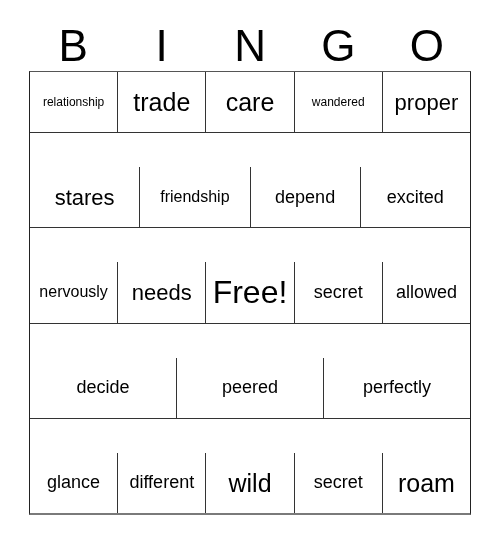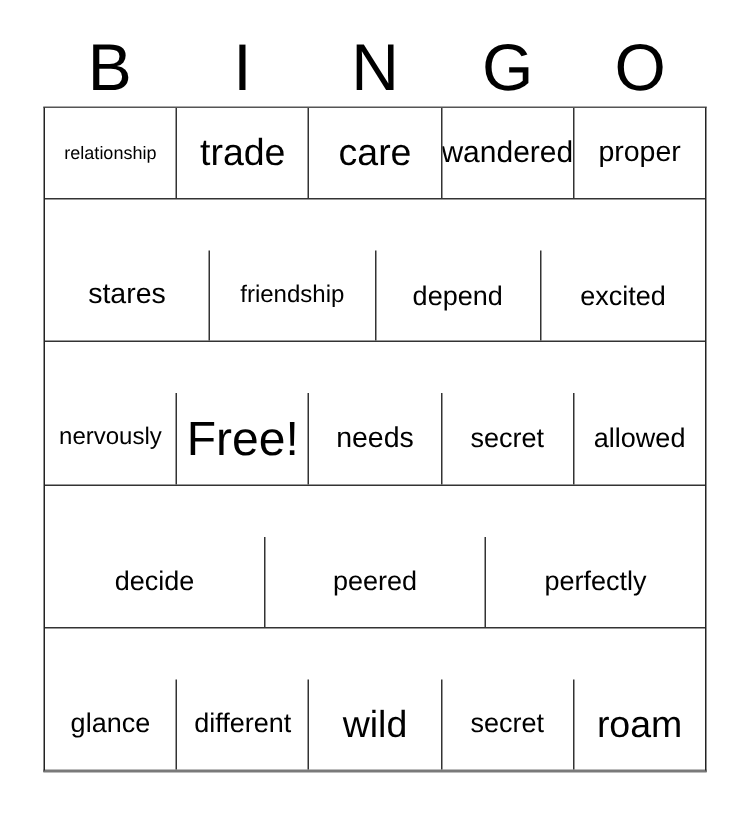--- a/index.html
+++ b/index.html
@@ -84,23 +84,23 @@
     color: #000000;
   }
   .cell:last-child {
     border-right: none;
   }
 
   
   .sz-xs  { font-size: 12px; }
   .sz-s   { font-size: 16px; }
   .sz-m   { font-size: 18px; }
-  .sz-ml  { font-size: 20px; }
+  .sz-ml  { font-size: 12px; }
   .sz-l   { font-size: 18px; }
-  .sz-xl  { font-size: 19px; }
+  .sz-xl  { font-size: 22px; }
   .sz-xxl { font-size: 25px; }
   .sz-free{ font-size: 32px; }
   .sz-big { font-size: 31px; }
 </style>
 </head>
 <body>
 
 <div class="card">
 
   <div class="header-row">
@@ -123,22 +123,22 @@
 
     <div class="grid-row">
       <div class="cell sz-xl">stares</div>
       <div class="cell sz-s">friendship</div>
       <div class="cell sz-l">depend</div>
       <div class="cell sz-l">excited</div>
     </div>
 
     <div class="grid-row">
       <div class="cell sz-s">nervously</div>
+      <div class="cell sz-xl">needs</div>
       <div class="cell sz-free">Free!</div>
-      <div class="cell sz-xl">needs</div>
       <div class="cell sz-l">secret</div>
       <div class="cell sz-l">allowed</div>
     </div>
 
     <div class="grid-row">
       <div class="cell sz-l">decide</div>
       <div class="cell sz-l">peered</div>
       <div class="cell sz-m">perfectly</div>
     </div>
 

